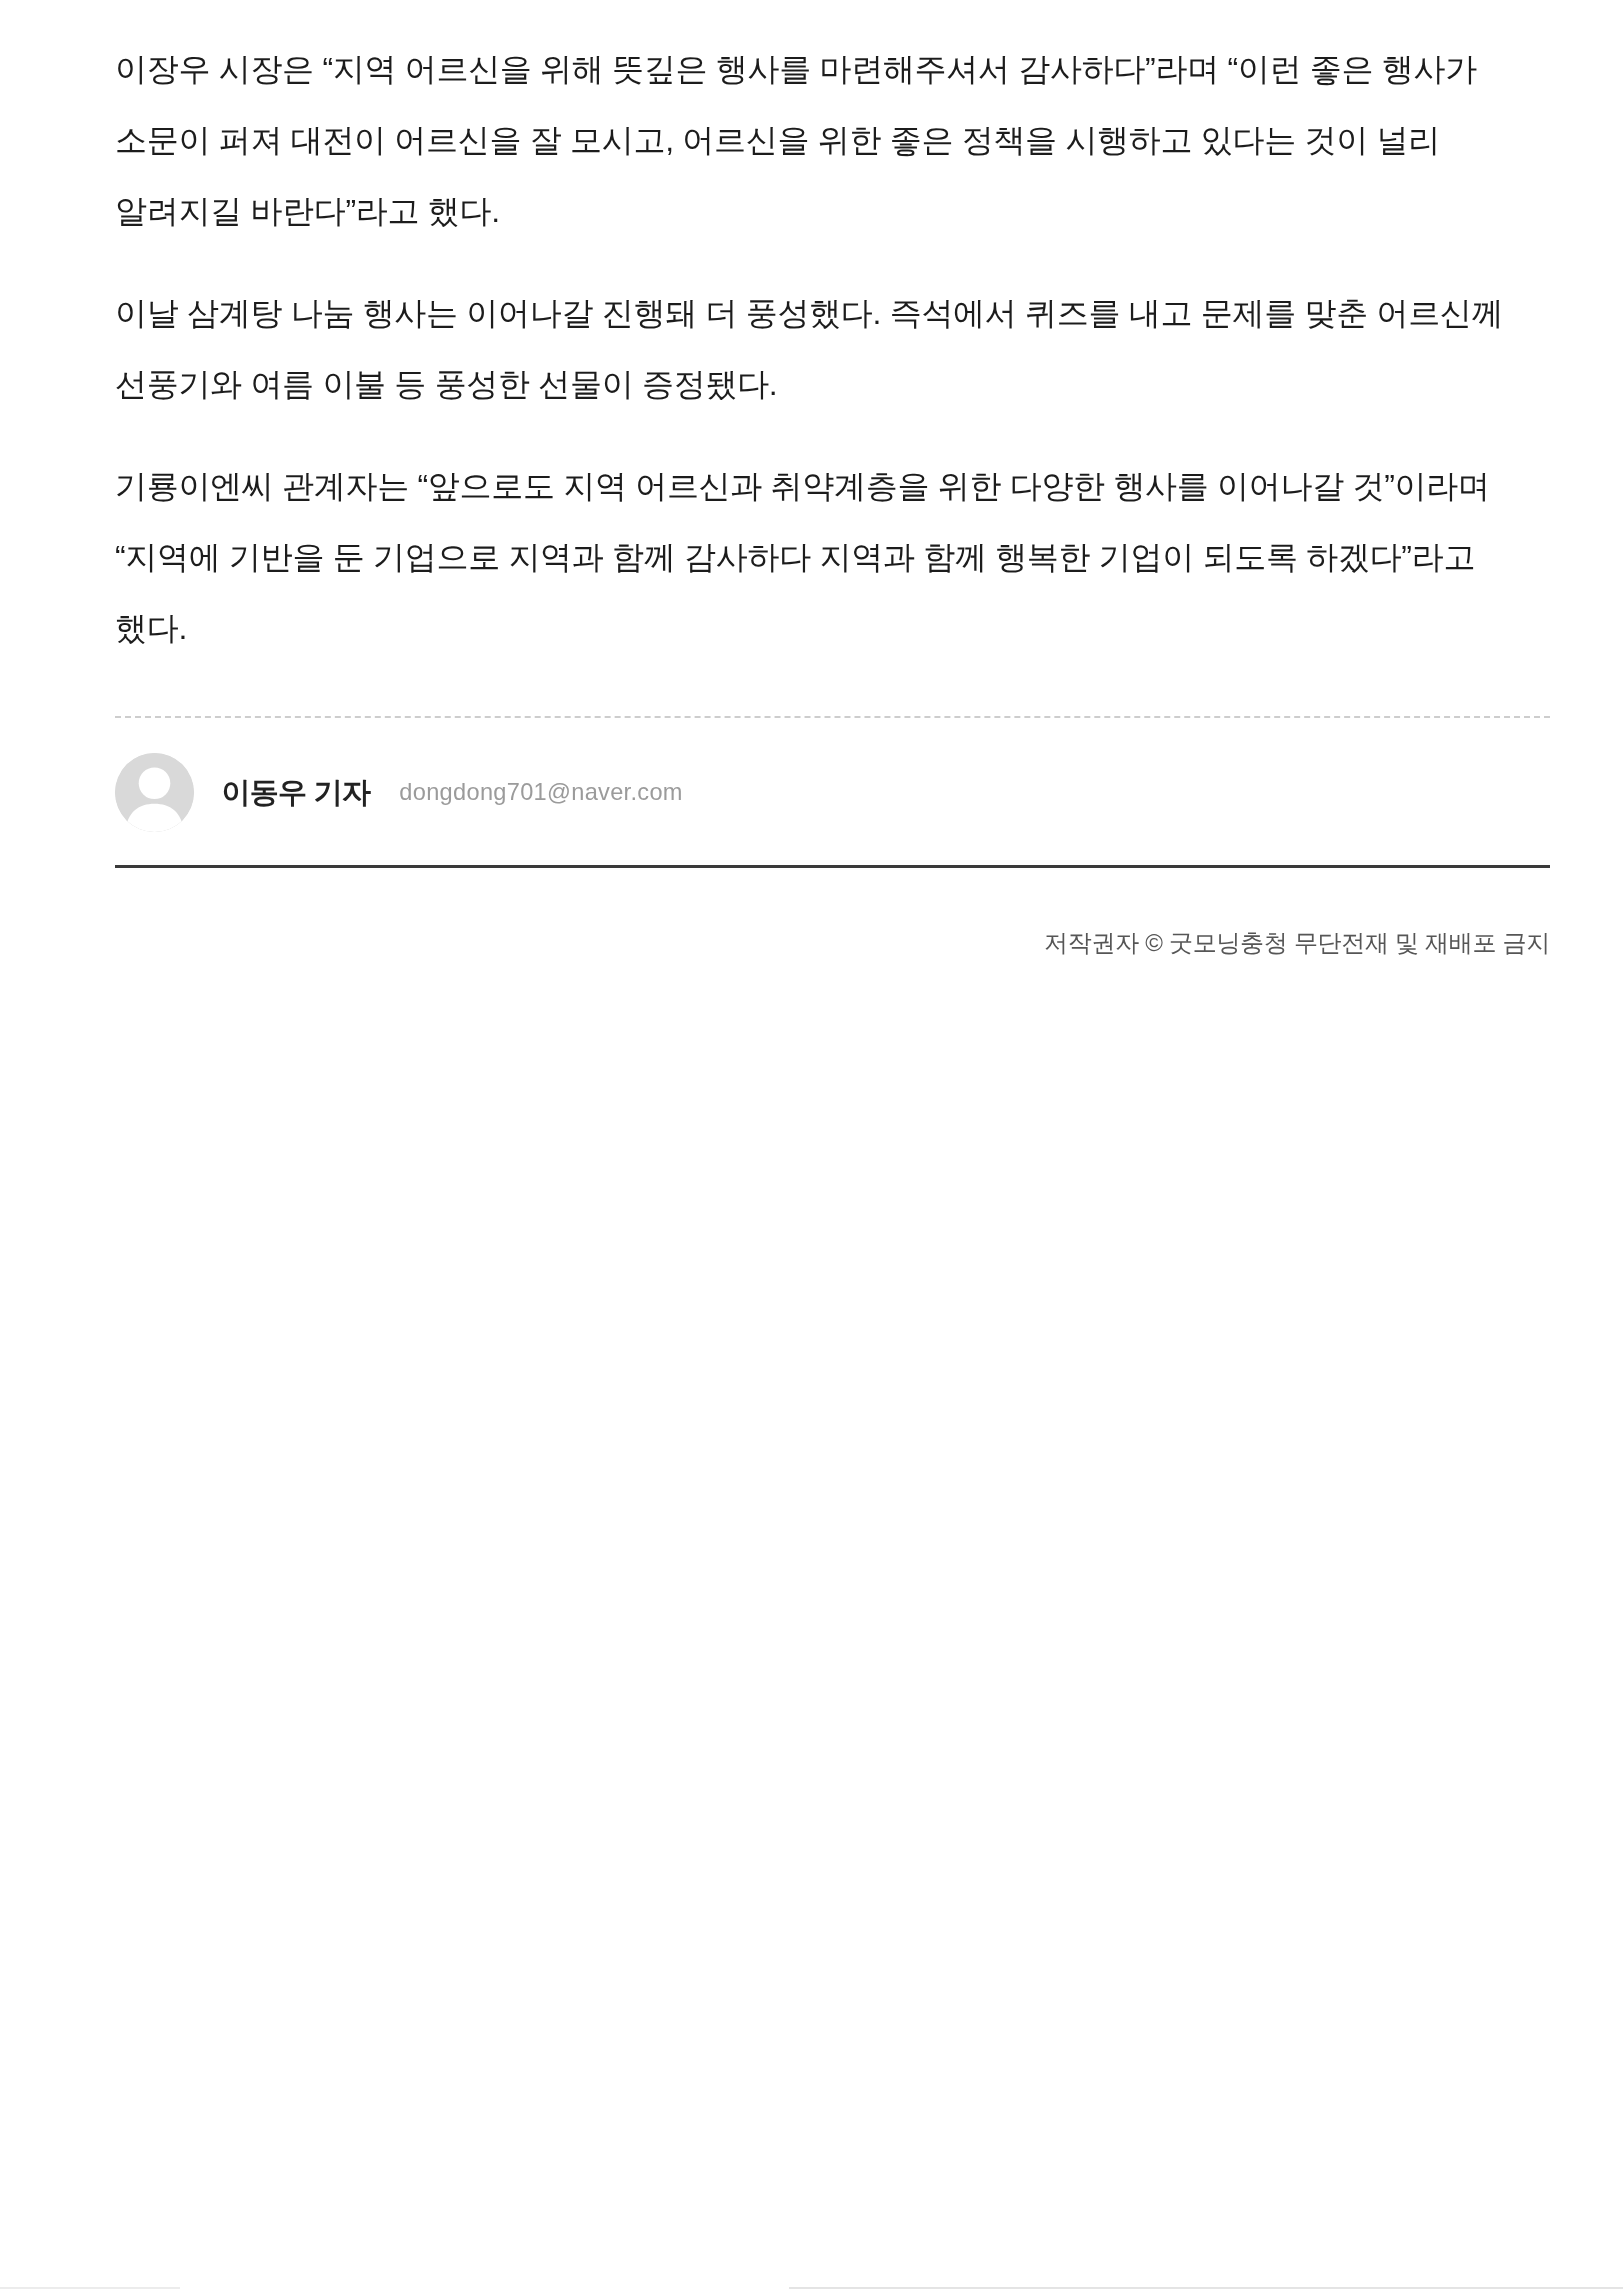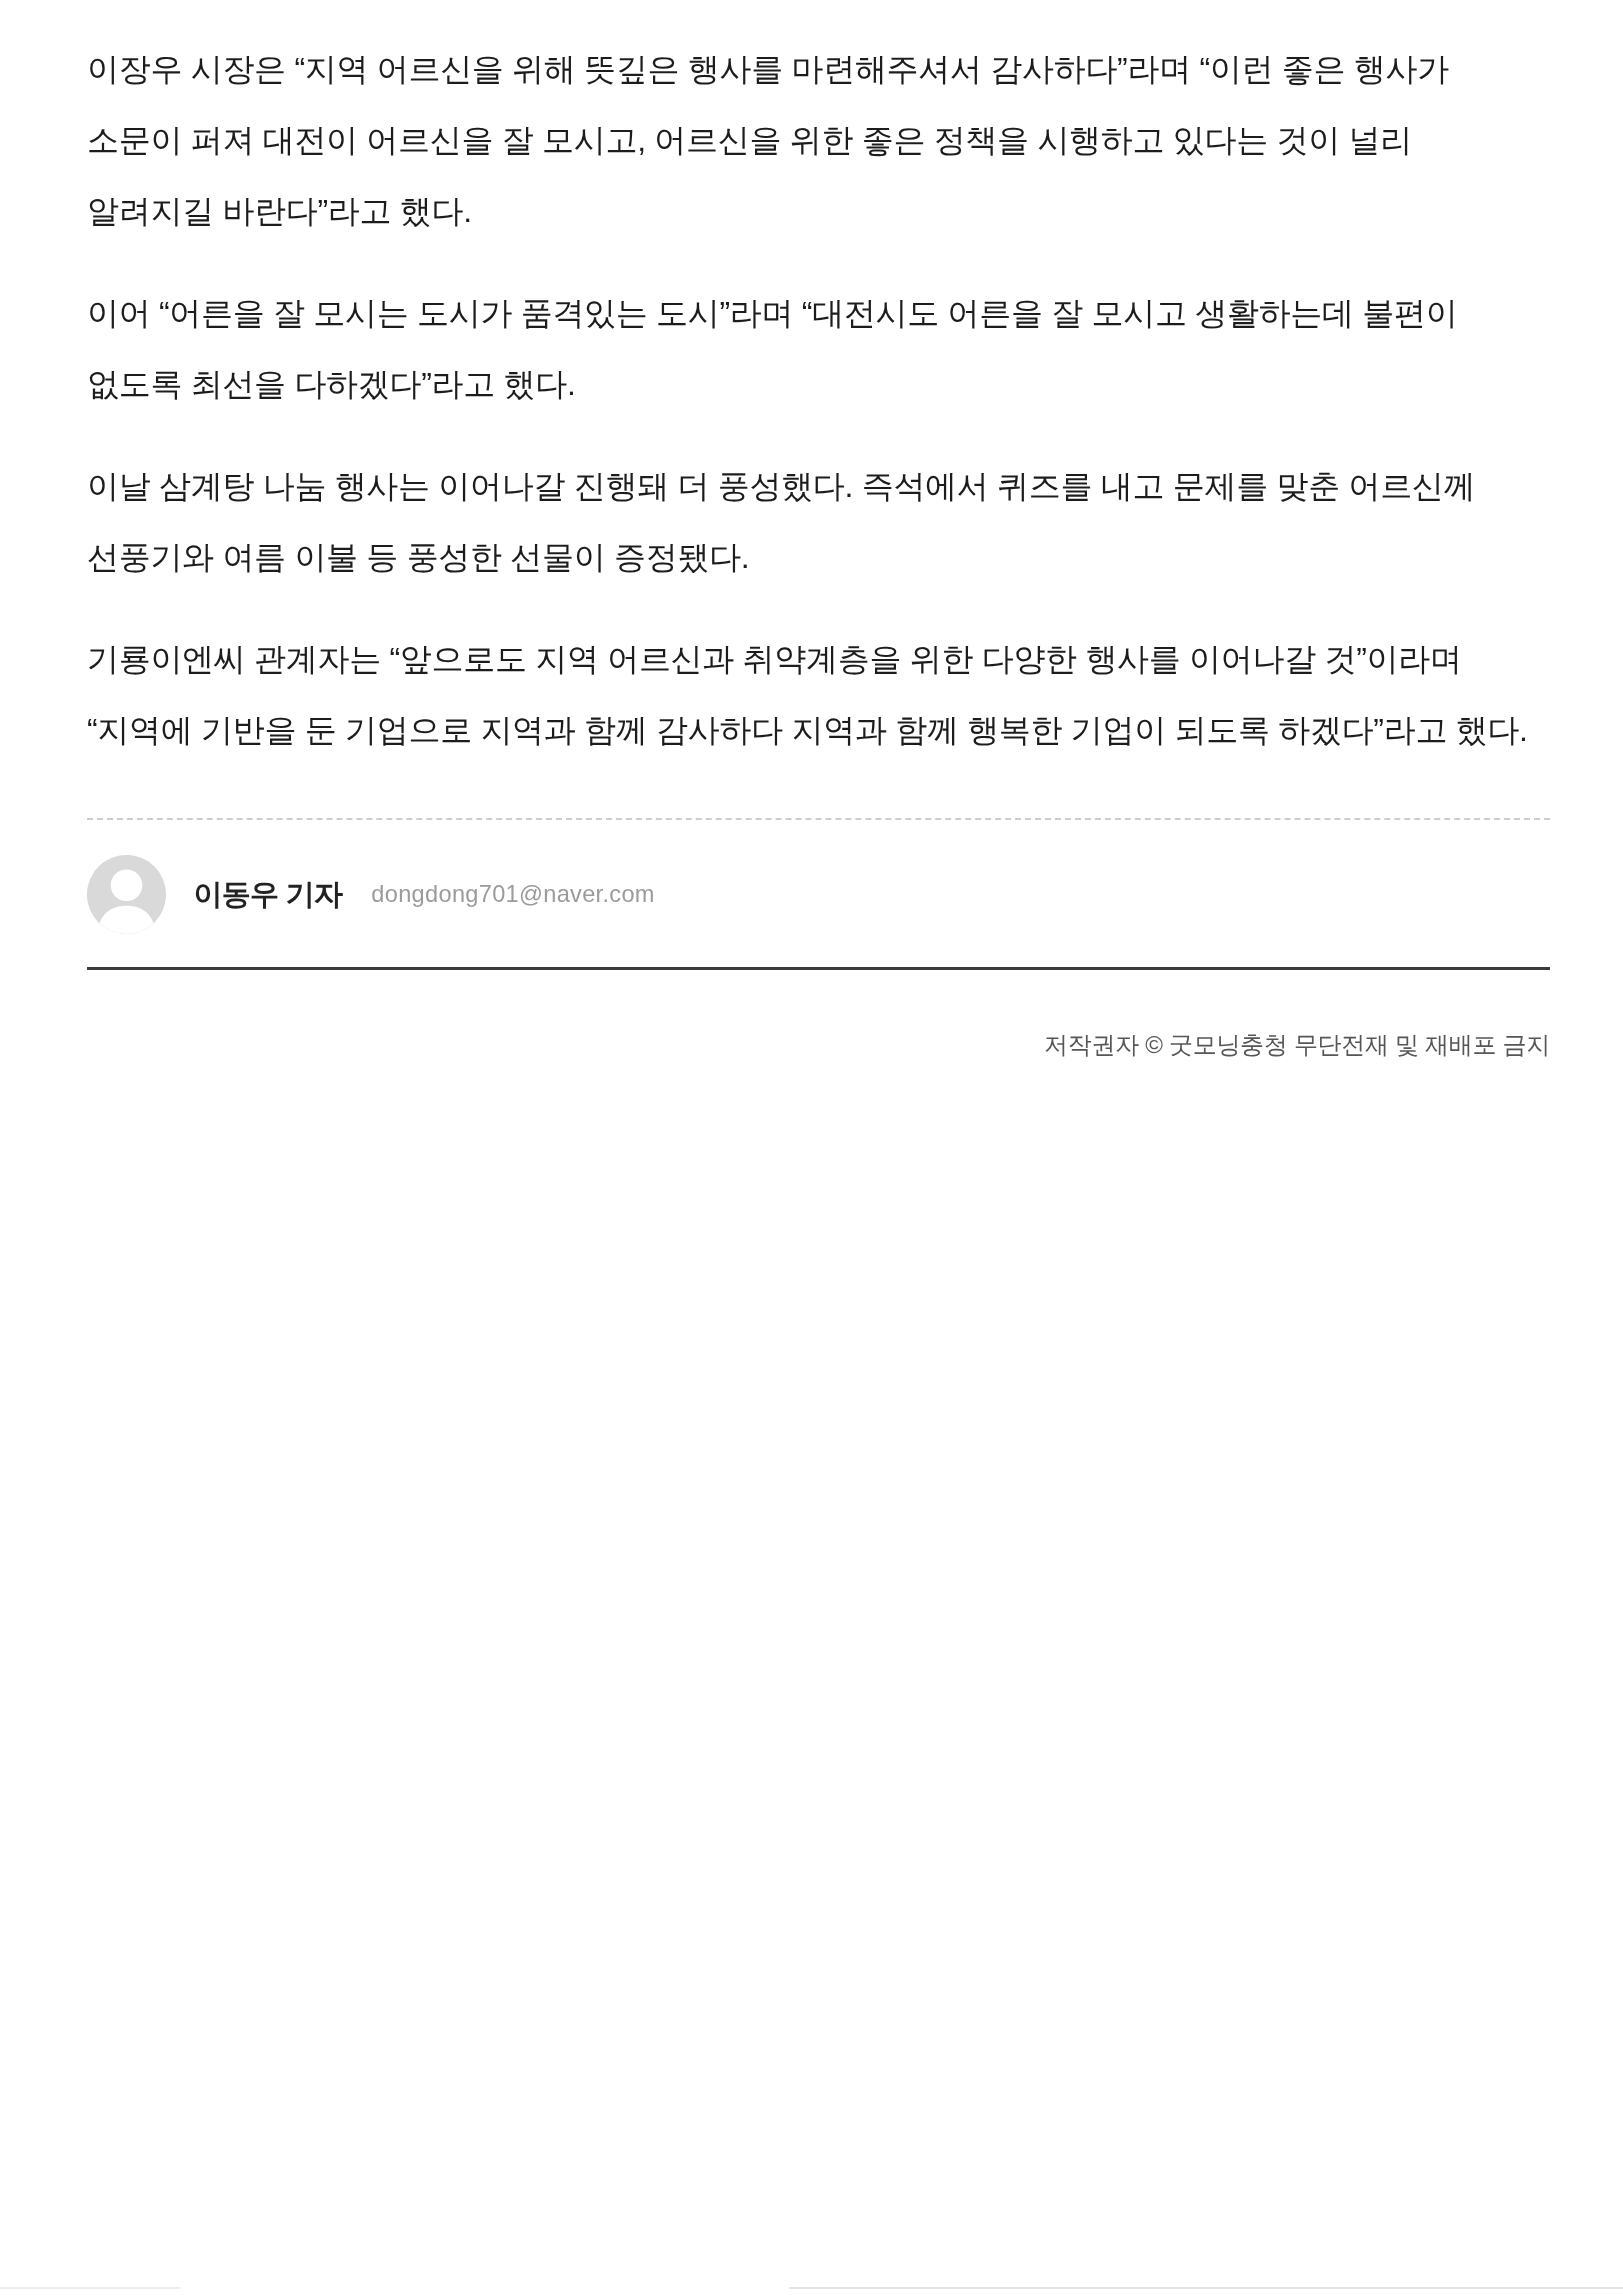--- a/index.html
+++ b/index.html
@@ -5,20 +5,21 @@
   * { margin:0; padding:0; box-sizing:border-box; }
   html,body { width:1623px; height:2295px; }
   body {
     background:#ffffff;
     font-family:"Liberation Sans", sans-serif;
     position:relative;
     overflow:hidden;
   }
   .content {
     padding:34px 73px 0 87px;
+    margin-left:28px;
   }
   .para {
     font-size:32px;
     line-height:71px;
     color:#1c1c1c;
     font-weight:500;
     letter-spacing:-0.3px;
     word-break:keep-all;
     margin-bottom:31px;
     max-width:1453px;
@@ -81,21 +82,20 @@
     height:2px;
     background:#e4e4e4;
   }
 </style>
 </head>
 <body>
 
 <div class="content">
 
   <p class="para">이장우 시장은 “지역 어르신을 위해 뜻깊은 행사를 마련해주셔서 감사하다”라며 “이런 좋은 행사가 소문이 퍼져 대전이 어르신을 잘 모시고, 어르신을 위한 좋은 정책을 시행하고 있다는 것이 널리 알려지길 바란다”라고 했다.</p>
-  <p class="para">이어 “어른을 잘 모시는 도시가 품격있는 도시”라며 “대전시도 어른을 잘 모시고 생활하는데 불편이 없도록 최선을 다하겠다”라고 했다.</p>
   <p class="para">이날 삼계탕 나눔 행사는 이어나갈 진행돼 더 풍성했다. 즉석에서 퀴즈를 내고 문제를 맞춘 어르신께 선풍기와 여름 이불 등 풍성한 선물이 증정됐다.</p>
   <p class="para">기룡이엔씨 관계자는 “앞으로도 지역 어르신과 취약계층을 위한 다양한 행사를 이어나갈 것”이라며 “지역에 기반을 둔 기업으로 지역과 함께 감사하다 지역과 함께 행복한 기업이 되도록 하겠다”라고 했다.</p>
 
   <div class="divider-dotted"></div>
 
   <div class="byline">
     <span class="avatar">
       <svg viewBox="0 0 120 120" aria-hidden="true">
         <circle cx="60" cy="60" r="60" fill="#d9d9d9"></circle>
         <circle cx="60" cy="46" r="24" fill="#ffffff"></circle>

